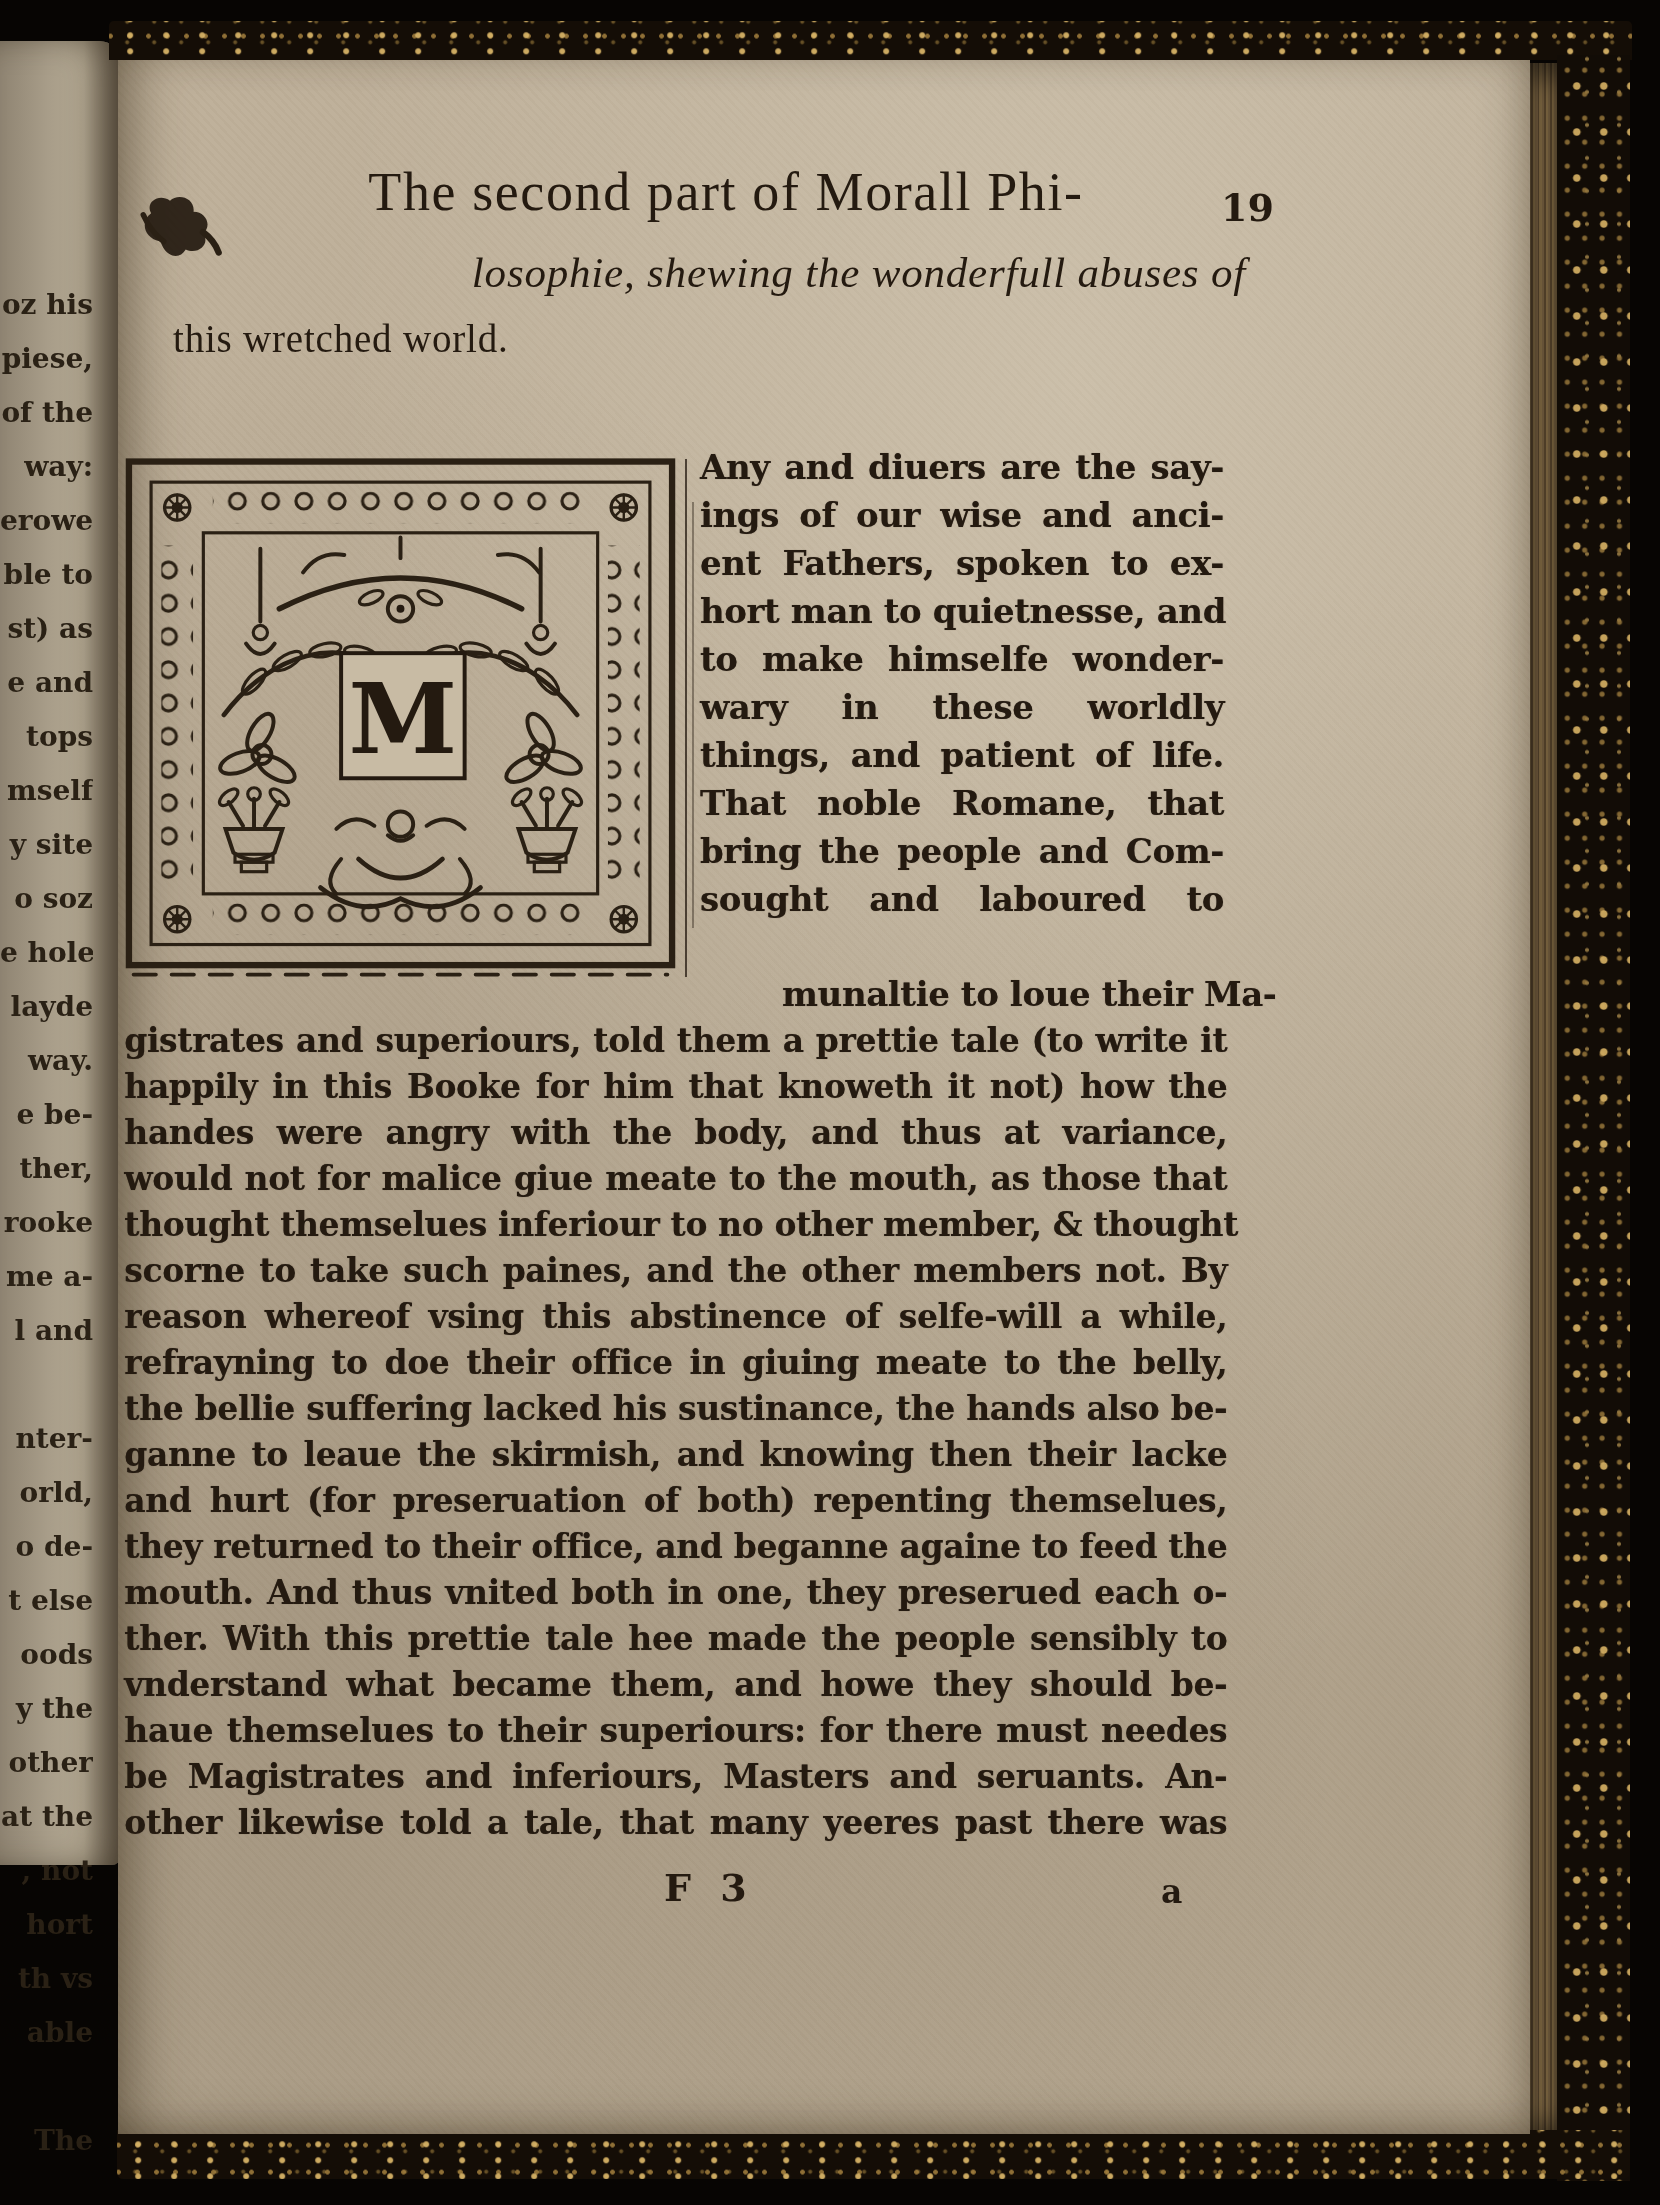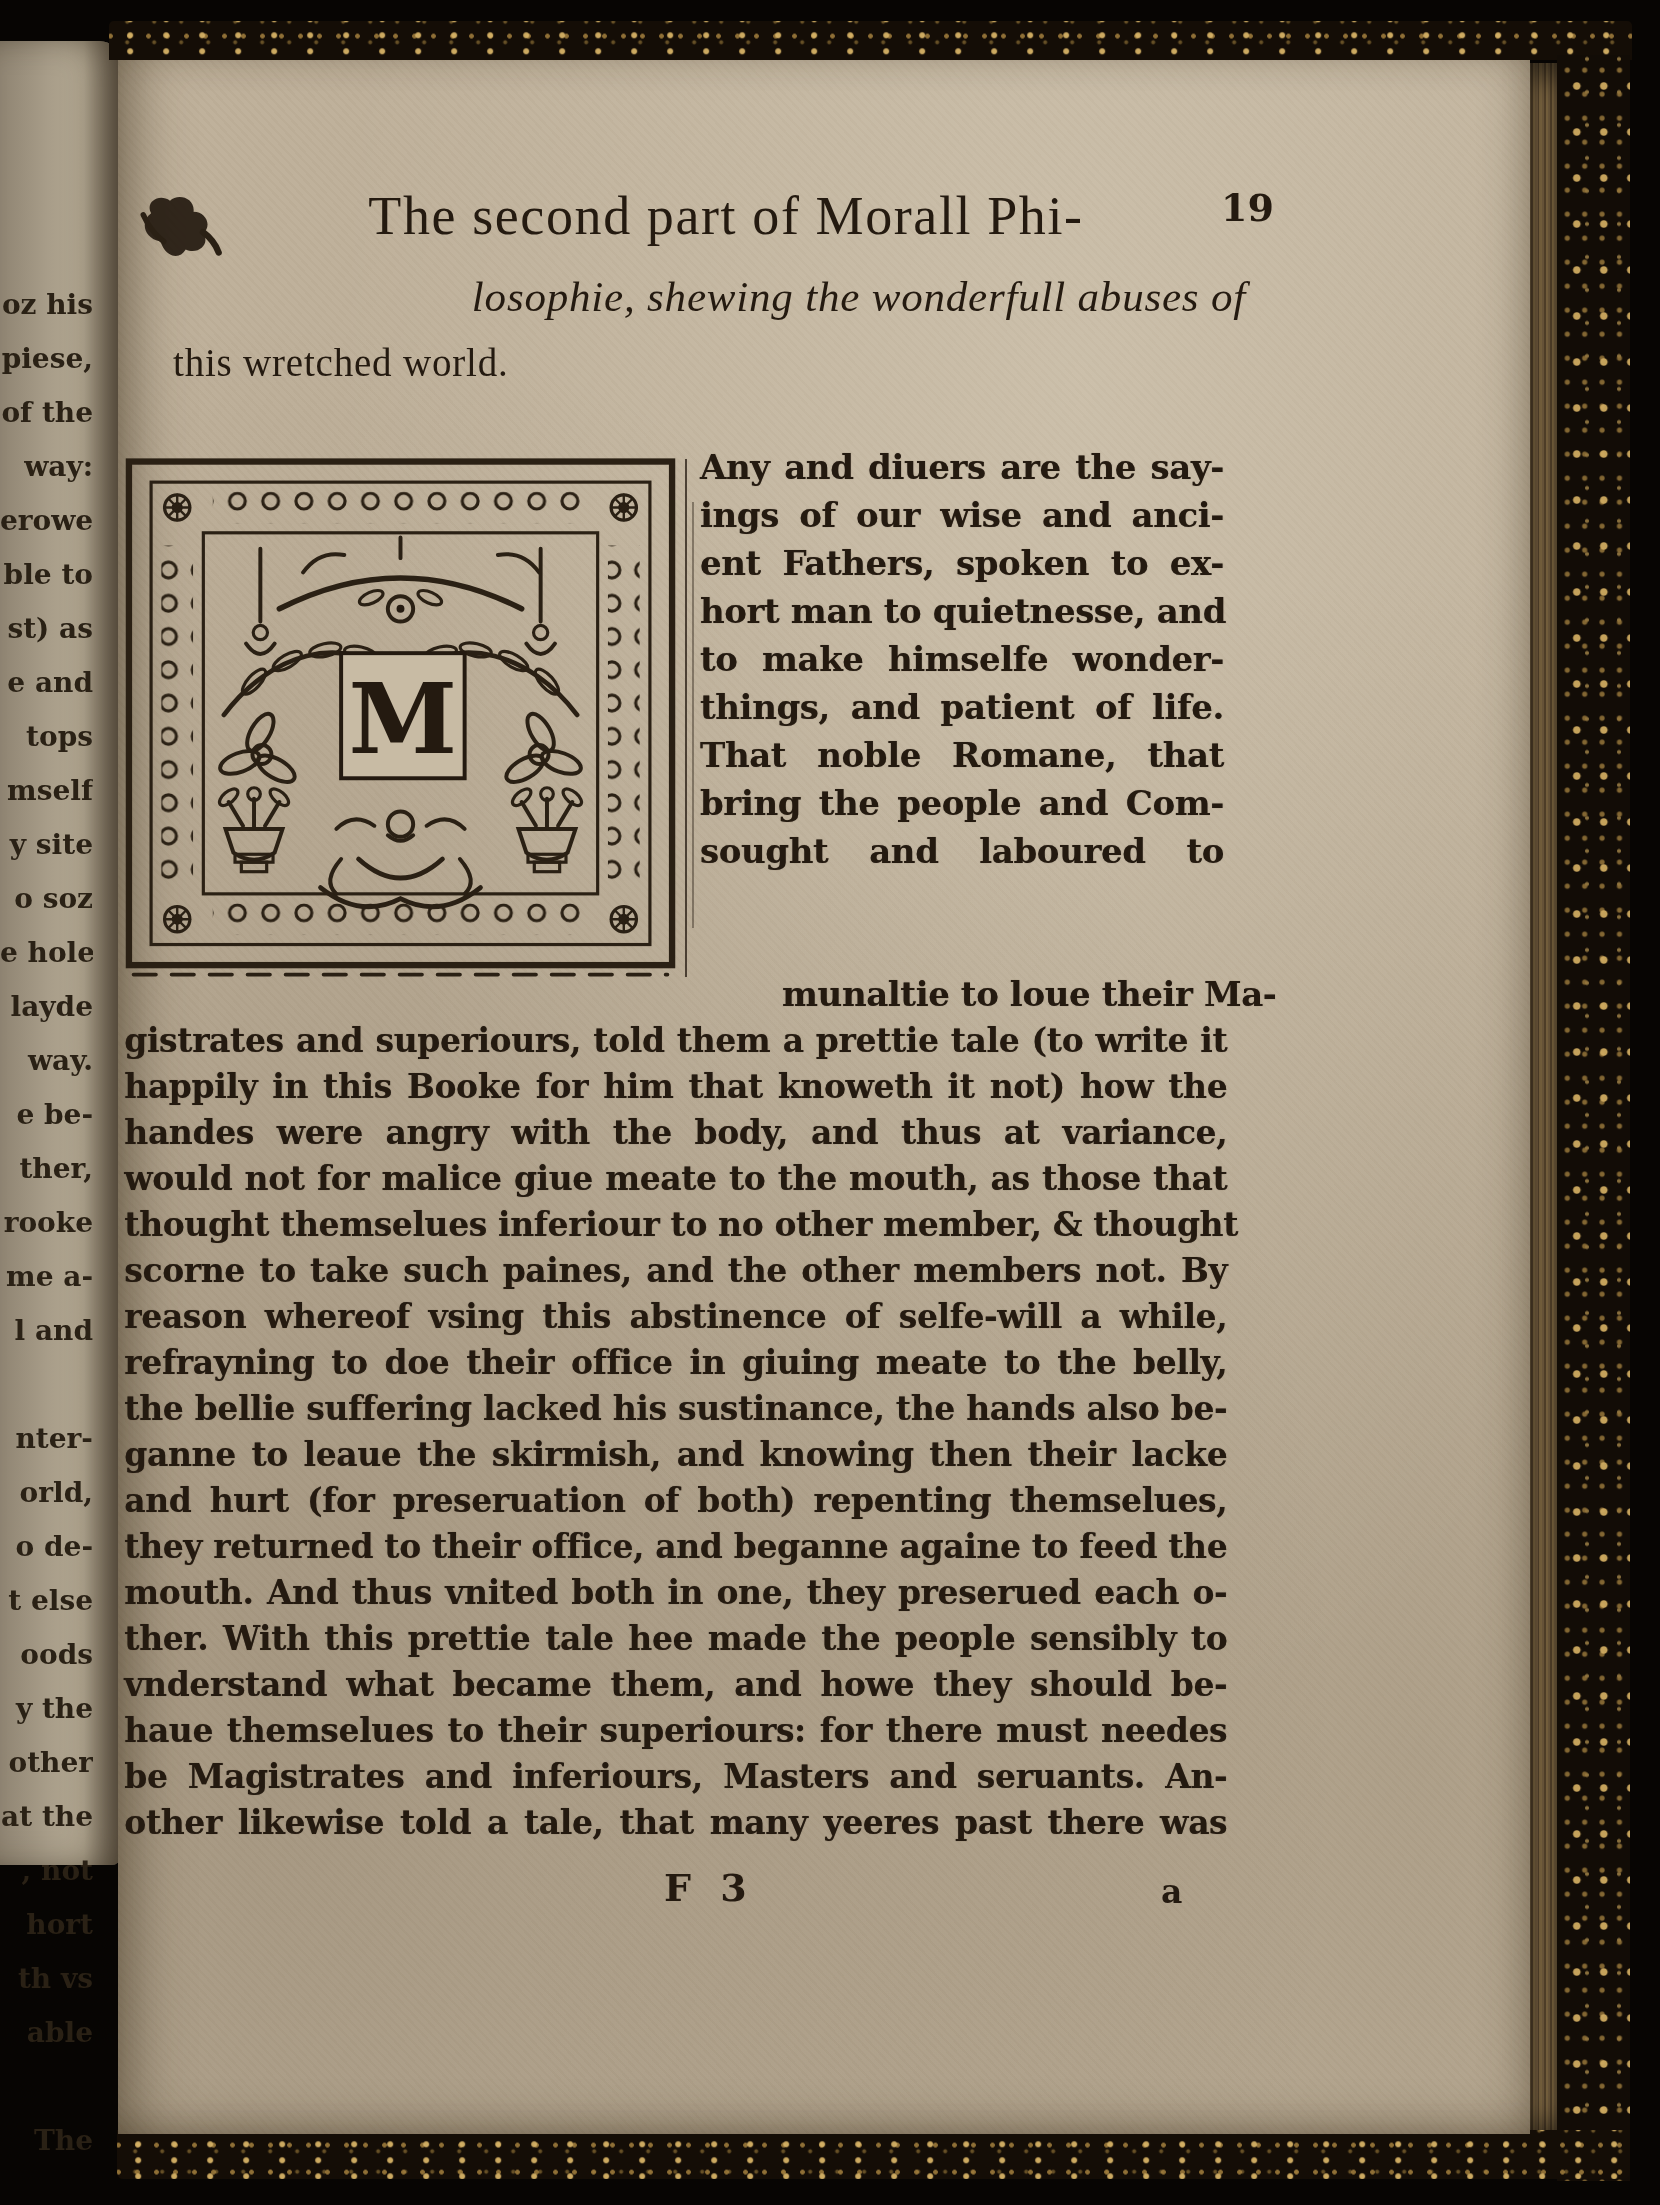--- a/index.html
+++ b/index.html
@@ -57,21 +57,21 @@
     background-image:
       radial-gradient(ellipse at 68% 16%,rgba(255,250,233,.20),transparent 55%),
       radial-gradient(ellipse at 12% 80%,rgba(62,47,26,.20),transparent 60%),
       radial-gradient(ellipse at 92% 82%,rgba(70,55,30,.14),transparent 50%),
       repeating-linear-gradient(47deg,rgba(118,98,68,.05) 0 2.4px,transparent 2.4px 6.3px);
     box-shadow:inset 41px 0 55px -27px rgba(52,39,20,.5),
                inset -24px 0 47px -22px rgba(52,39,20,.4),
                inset 0 -27px 47px -24px rgba(52,39,20,.35);
     color:#241a10;
   }
-  .ink{color:#241a10;margin-top:24px;}
+  .ink{color:#241a10;}
   .bl{font-family:"DejaVu Serif",serif;font-weight:700;letter-spacing:-0.4px;
       text-shadow:0 0 0.8px rgba(36,26,16,.55);}
   
   .title-ornament{position:absolute;left:19px;top:131px;width:88px;height:76px;}
   .title-1{position:absolute;left:95px;top:101px;width:1026px;text-align:center;
     font-size:54px;letter-spacing:1.6px;}
   .page-number{position:absolute;left:1103px;top:125px;font-size:38px;
     font-family:"DejaVu Serif",serif;font-weight:700;}
   .title-2{position:absolute;left:55px;top:188px;width:1073px;text-align:right;
     font-style:italic;font-size:43px;letter-spacing:0.8px;}
@@ -252,20 +252,21 @@
 
   <div class="col-rule"></div>
   <div class="col-rule2"></div>
 
   <div class="column bl">
       <div>Any and diuers are the say-</div>
       <div>ings of our wise and anci-</div>
       <div>ent Fathers, spoken to ex-</div>
       <div>hort man to quietnesse, and</div>
       <div>to make himselfe wonder-</div>
+      <div>wary in these worldly</div>
       <div>things, and patient of life.</div>
       <div>That noble Romane, that</div>
       <div>bring the people and Com-</div>
       <div>sought and laboured to</div>
     </div>
 
   <div class="turnover bl">munaltie to loue their Ma-</div>
 
   <div class="bodytext bl">
       <div>gistrates and superiours, told them a prettie tale (to write it</div>

